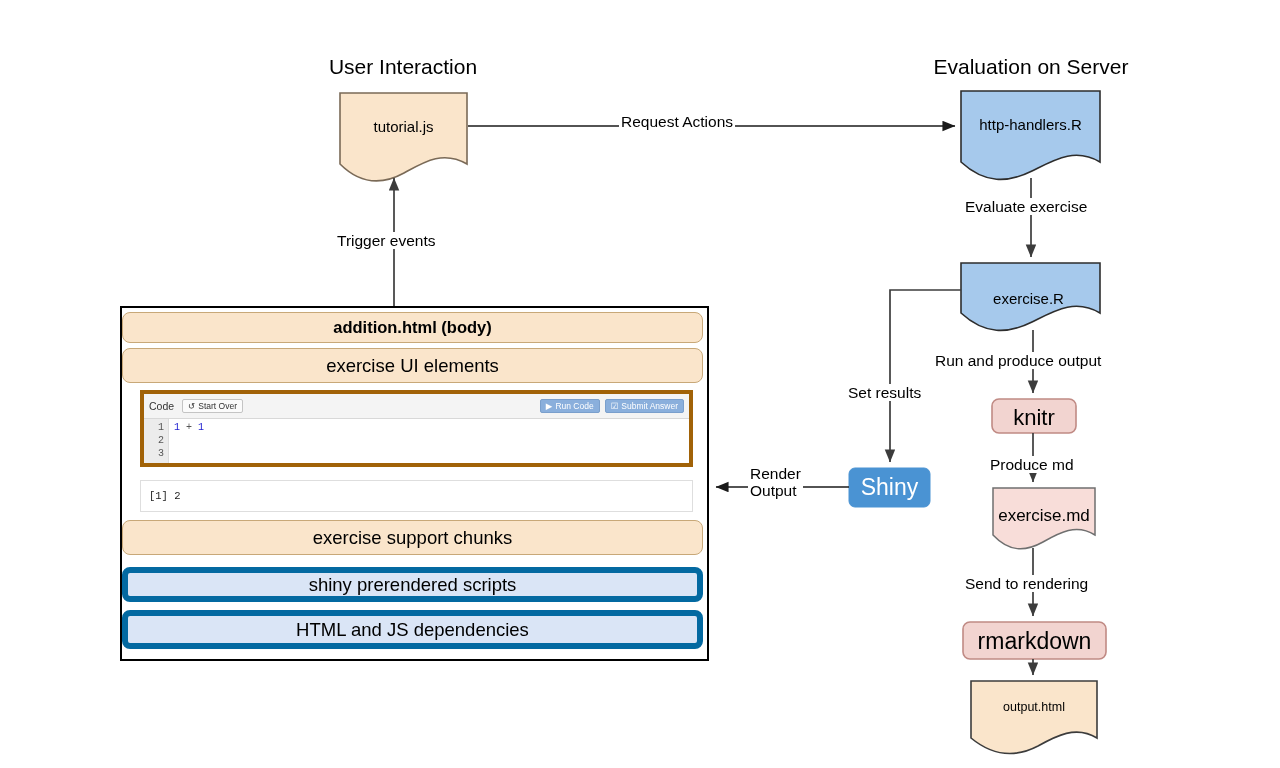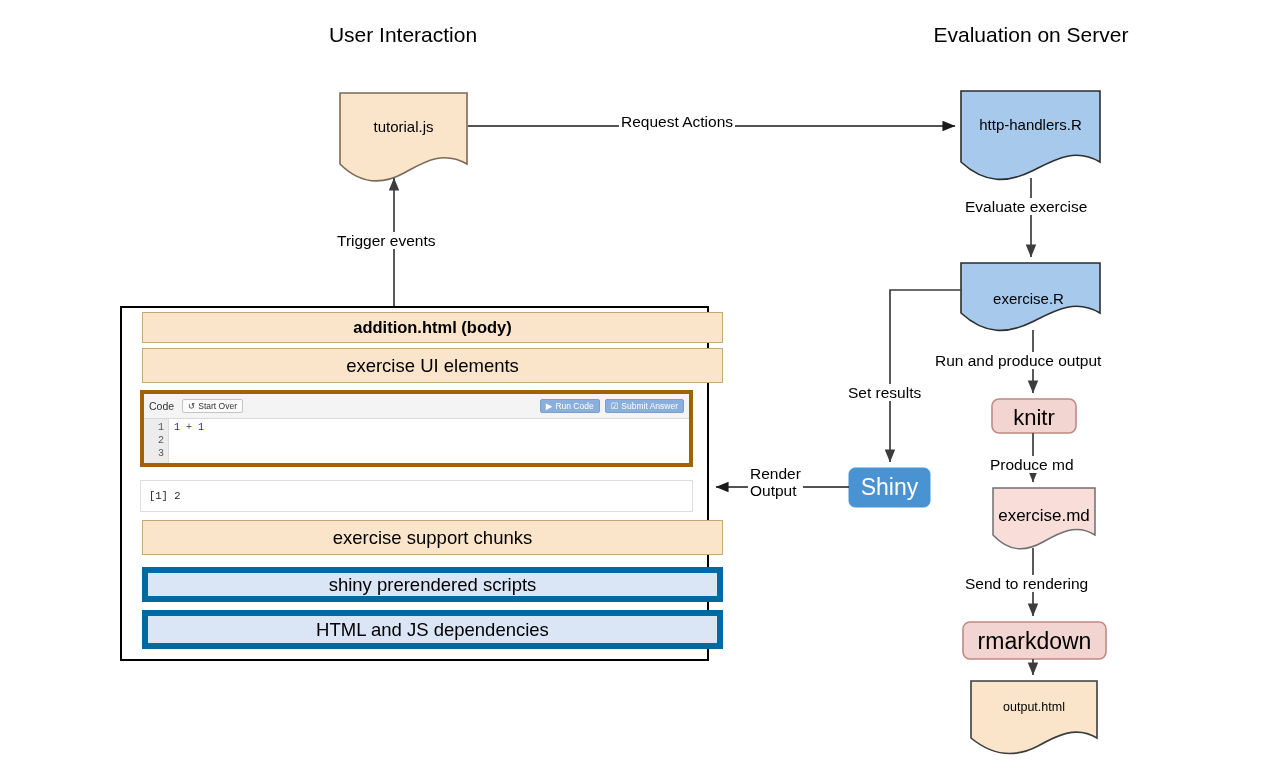--- a/index.html
+++ b/index.html
@@ -8,21 +8,21 @@
     background: #ffffff;
   }
   body {
     width: 1280px;
     height: 768px;
     position: relative;
     font-family: "Liberation Sans", sans-serif;
     color: #000000;
     overflow: hidden;
   }
-  .abs { position: absolute; }
+  .abs { position: absolute; margin-top: 32px; }
 
   
   .col-heading {
     font-size: 21px;
     color: #000;
     text-align: center;
     white-space: nowrap;
     font-family: "Liberation Sans", sans-serif;
   }
 
@@ -60,27 +60,28 @@
     left: 120px;
     top: 306px;
     width: 589px;
     height: 355px;
     border: 2.5px solid #000000;
     background: #ffffff;
     box-sizing: border-box;
   }
   .band {
     position: absolute;
-    left: 20px;
+    left: 0;
     width: 581px;
     box-sizing: border-box;
     display: flex;
     align-items: center;
     justify-content: center;
     font-family: "Liberation Sans", sans-serif;
+    border-radius: 8px;
   }
   .band-orange {
     background: #fae5cb;
     border: 1px solid #c8a878;
   }
   .band-blue {
     background: #dae5f6;
     border: 6px solid #0369a1;
   }
   #band-title {

